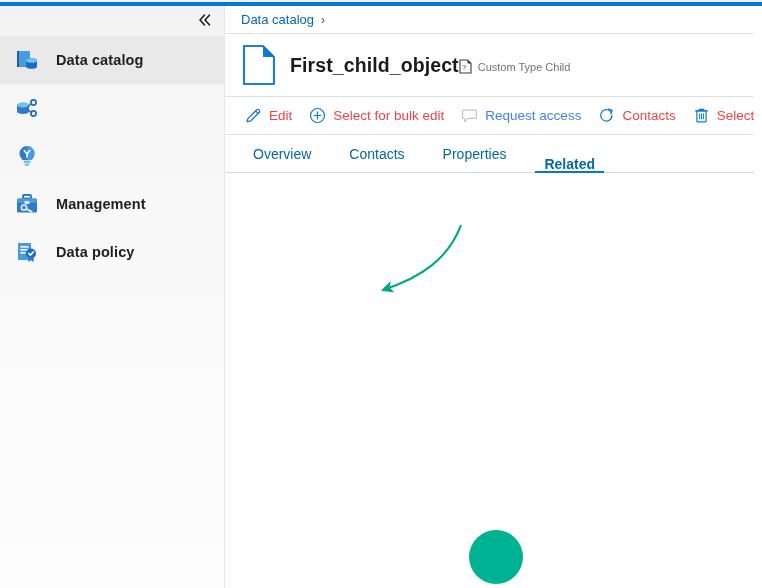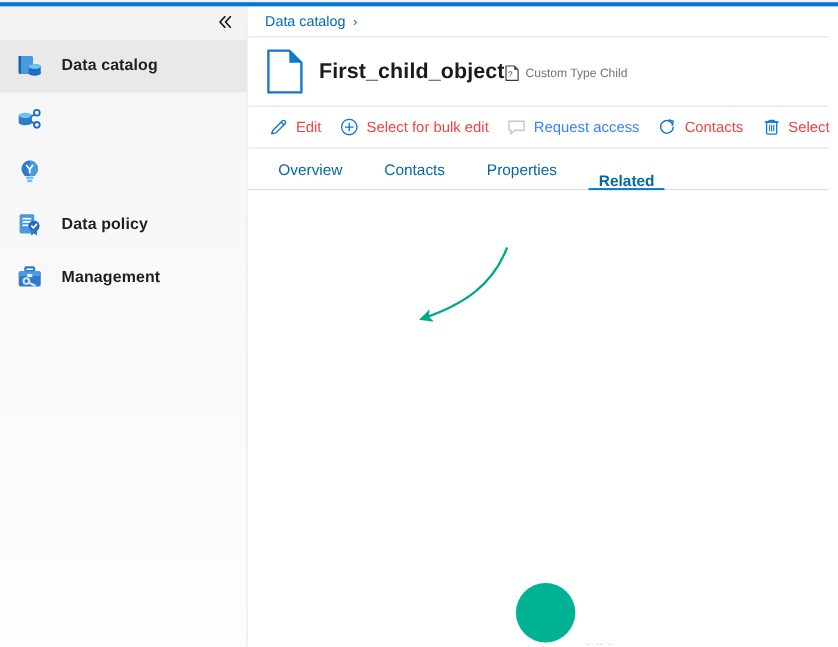--- a/index.html
+++ b/index.html
@@ -281,45 +281,45 @@
             <rect x="11.5" y="21.5" width="5" height="2.2" rx="1" fill="#6fc3f0"></rect>
             <path d="M11.3 8.5 L14 12 L16.7 8.5" stroke="#ffffff" stroke-width="1.6" fill="none" stroke-linecap="round"></path>
             <path d="M14 12 L14 15" stroke="#ffffff" stroke-width="1.6" stroke-linecap="round"></path>
           </svg>
         </span>
       </div>
 
       <div class="nav-item">
         <span class="nav-icon">
           <svg width="28" height="28" viewBox="0 0 28 28" aria-hidden="true">
+            <rect x="10" y="5" width="8" height="3.5" rx="1" fill="none" stroke="#2f7ac9" stroke-width="2"></rect>
+            <rect x="4" y="8.5" width="20" height="14" rx="1.6" fill="#2f7ac9"></rect>
+            <rect x="4" y="8.5" width="20" height="4.5" rx="1.6" fill="#4a9ae0"></rect>
+            <rect x="11.5" y="11" width="5" height="3" rx="1" fill="#e9f3fc"></rect>
+            <circle cx="11" cy="17.5" r="2.6" fill="none" stroke="#cfe6f7" stroke-width="1.8"></circle>
+            <path d="M13 18.8 L18.5 21.5" stroke="#cfe6f7" stroke-width="2" stroke-linecap="round"></path>
+          </svg>
+        </span>
+        <span class="nav-label">Management</span>
+      </div>
+
+      <div class="nav-item">
+        <span class="nav-icon">
+          <svg width="28" height="28" viewBox="0 0 28 28" aria-hidden="true">
             <rect x="5" y="5" width="13" height="17" rx="1" fill="#2f7ac9"></rect>
             <rect x="5" y="5" width="13" height="17" rx="1" fill="#4a9ae0"></rect>
             <rect x="7.5" y="8" width="8" height="1.6" fill="#ffffff"></rect>
             <rect x="7.5" y="11" width="8" height="1.6" fill="#ffffff"></rect>
             <rect x="7.5" y="14" width="5" height="1.6" fill="#ffffff"></rect>
             <circle cx="18" cy="15.5" r="5" fill="#1b6ec2"></circle>
             <path d="M15.9 15.6 L17.4 17.1 L20.2 14" stroke="#ffffff" stroke-width="1.7" fill="none" stroke-linecap="round" stroke-linejoin="round"></path>
             <path d="M15.3 19 L15.3 24 L18 22.3 L20.7 24 L20.7 19 z" fill="#2f7ac9"></path>
           </svg>
         </span>
         <span class="nav-label">Data policy</span>
-      </div>
-
-      <div class="nav-item">
-        <span class="nav-icon">
-          <svg width="28" height="28" viewBox="0 0 28 28" aria-hidden="true">
-            <rect x="10" y="5" width="8" height="3.5" rx="1" fill="none" stroke="#2f7ac9" stroke-width="2"></rect>
-            <rect x="4" y="8.5" width="20" height="14" rx="1.6" fill="#2f7ac9"></rect>
-            <rect x="4" y="8.5" width="20" height="4.5" rx="1.6" fill="#4a9ae0"></rect>
-            <rect x="11.5" y="11" width="5" height="3" rx="1" fill="#e9f3fc"></rect>
-            <circle cx="11" cy="17.5" r="2.6" fill="none" stroke="#cfe6f7" stroke-width="1.8"></circle>
-            <path d="M13 18.8 L18.5 21.5" stroke="#cfe6f7" stroke-width="2" stroke-linecap="round"></path>
-          </svg>
-        </span>
-        <span class="nav-label">Management</span>
       </div>
 
     </div>
   </div>
 
   <div class="content">
 
     <div class="breadcrumb">
       <span class="crumb-link">Data catalog</span>
       <span class="crumb-sep">›</span>

